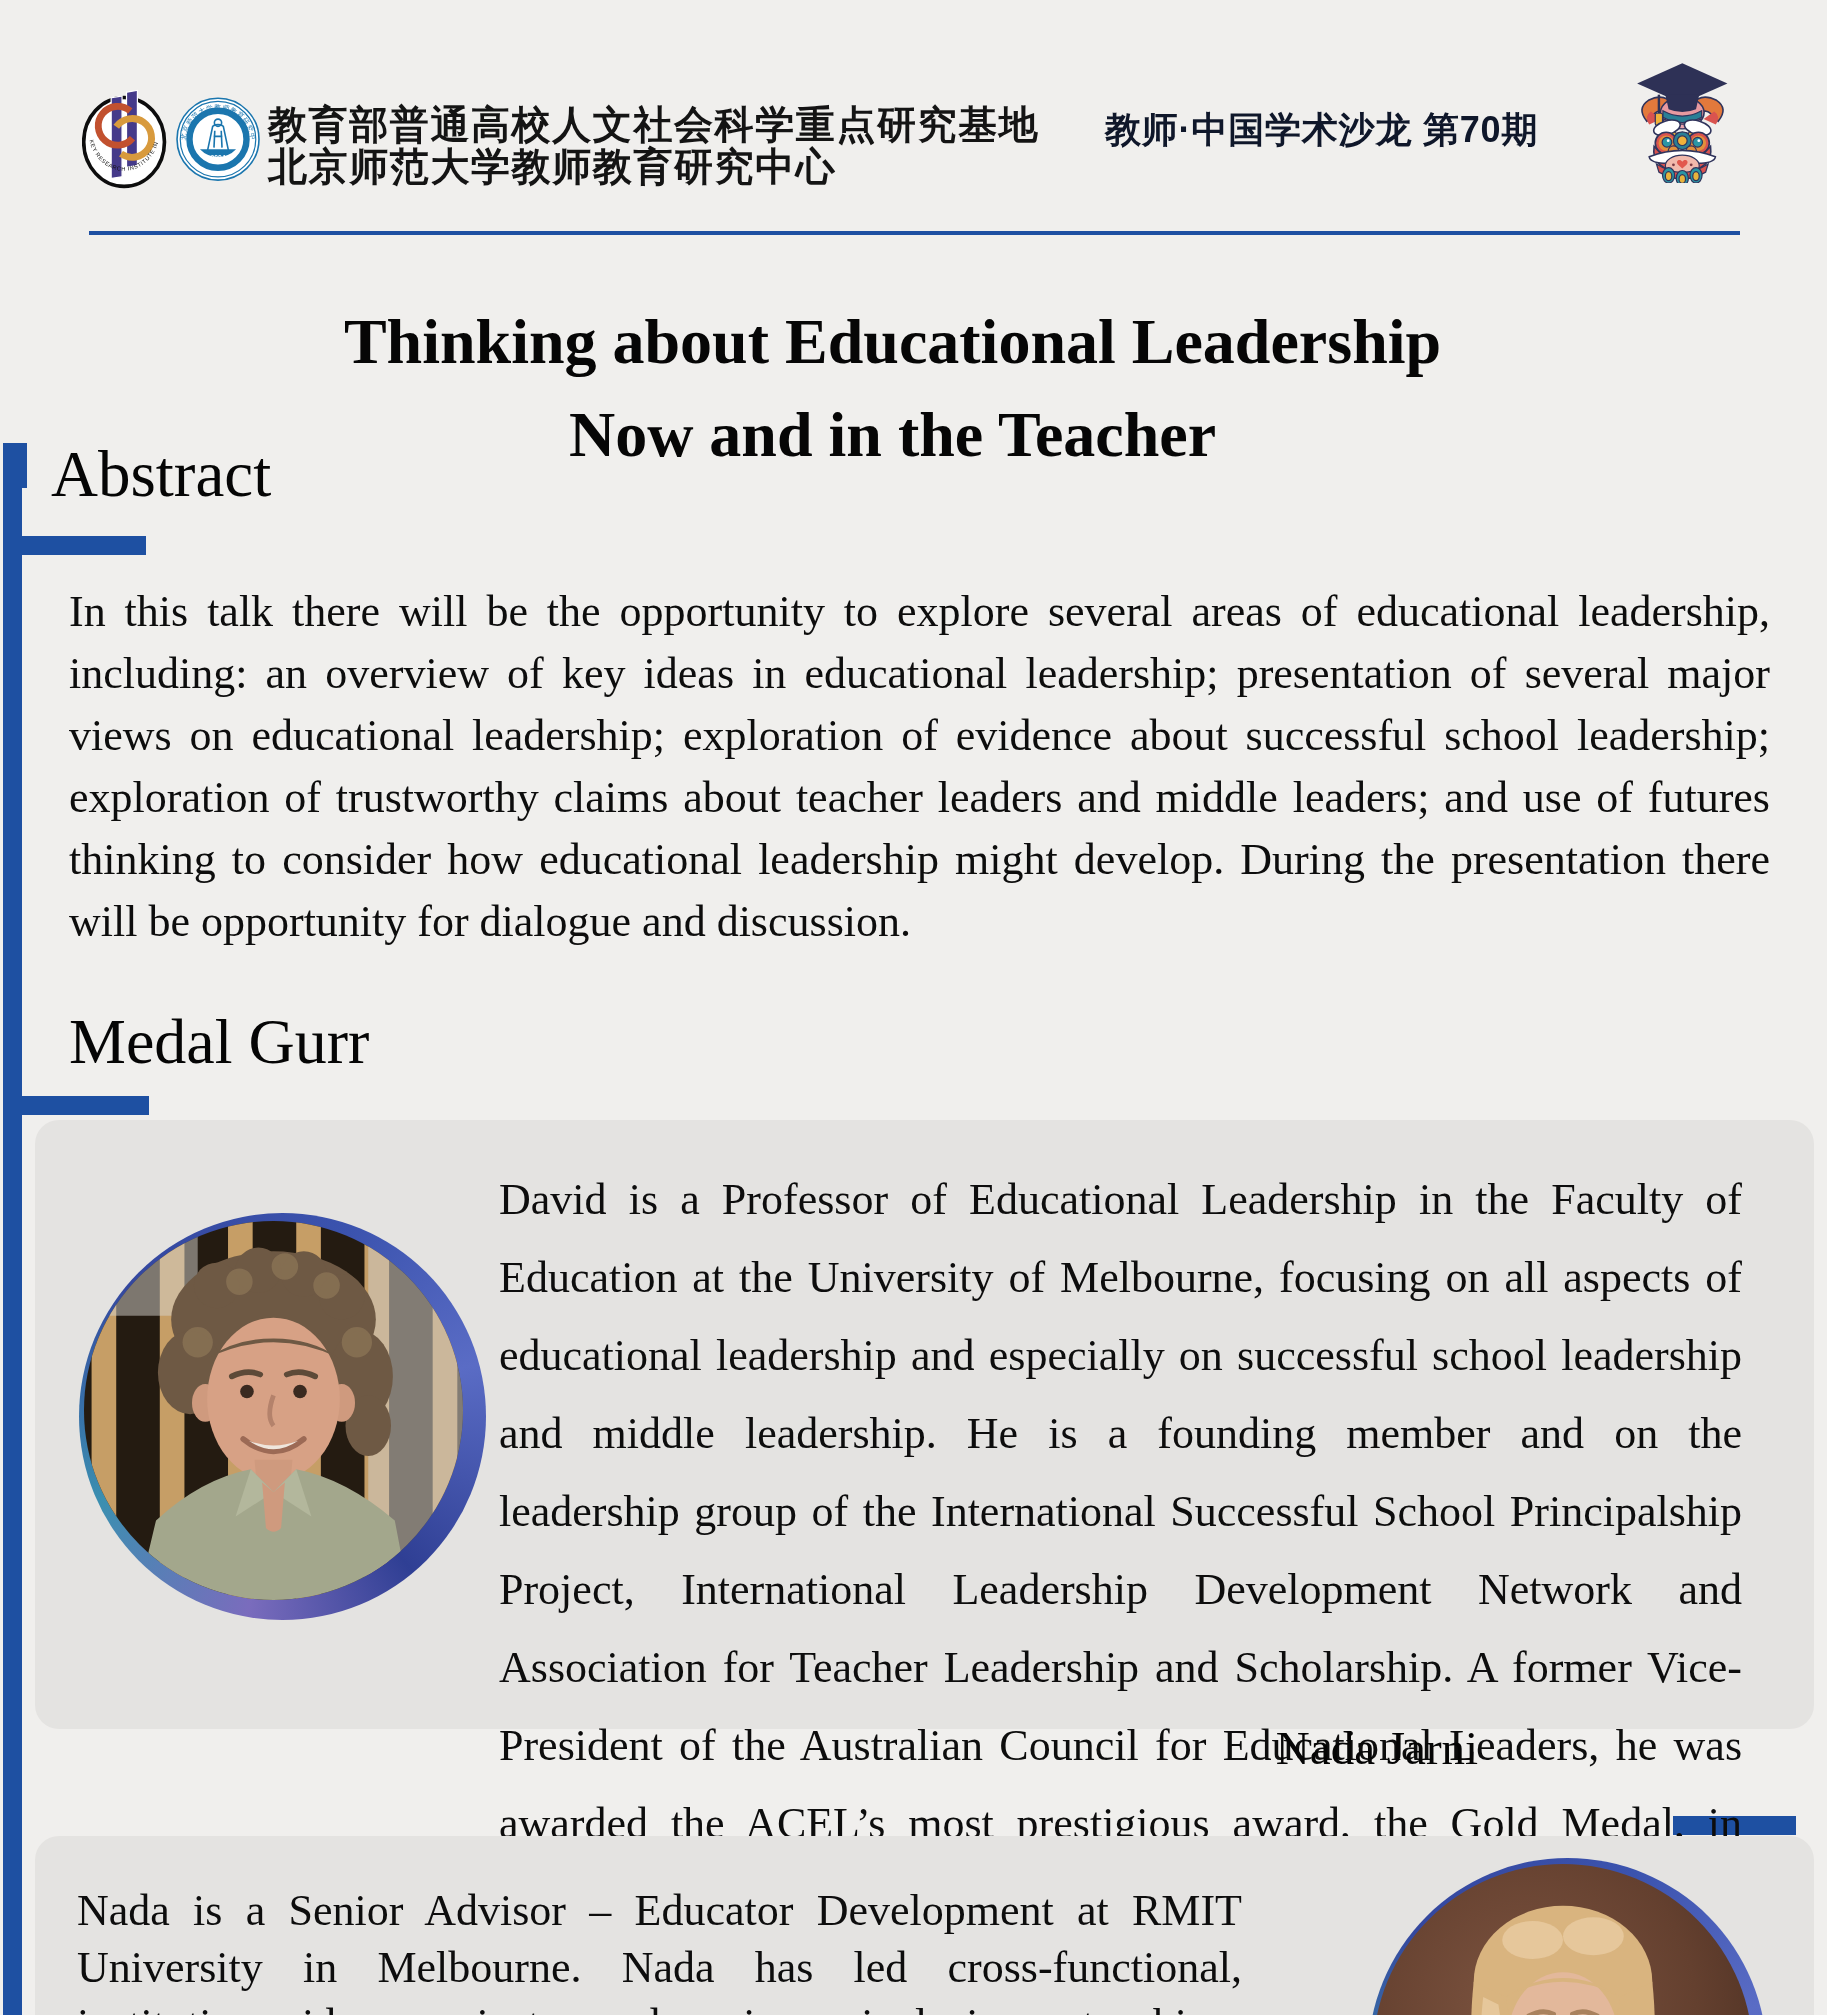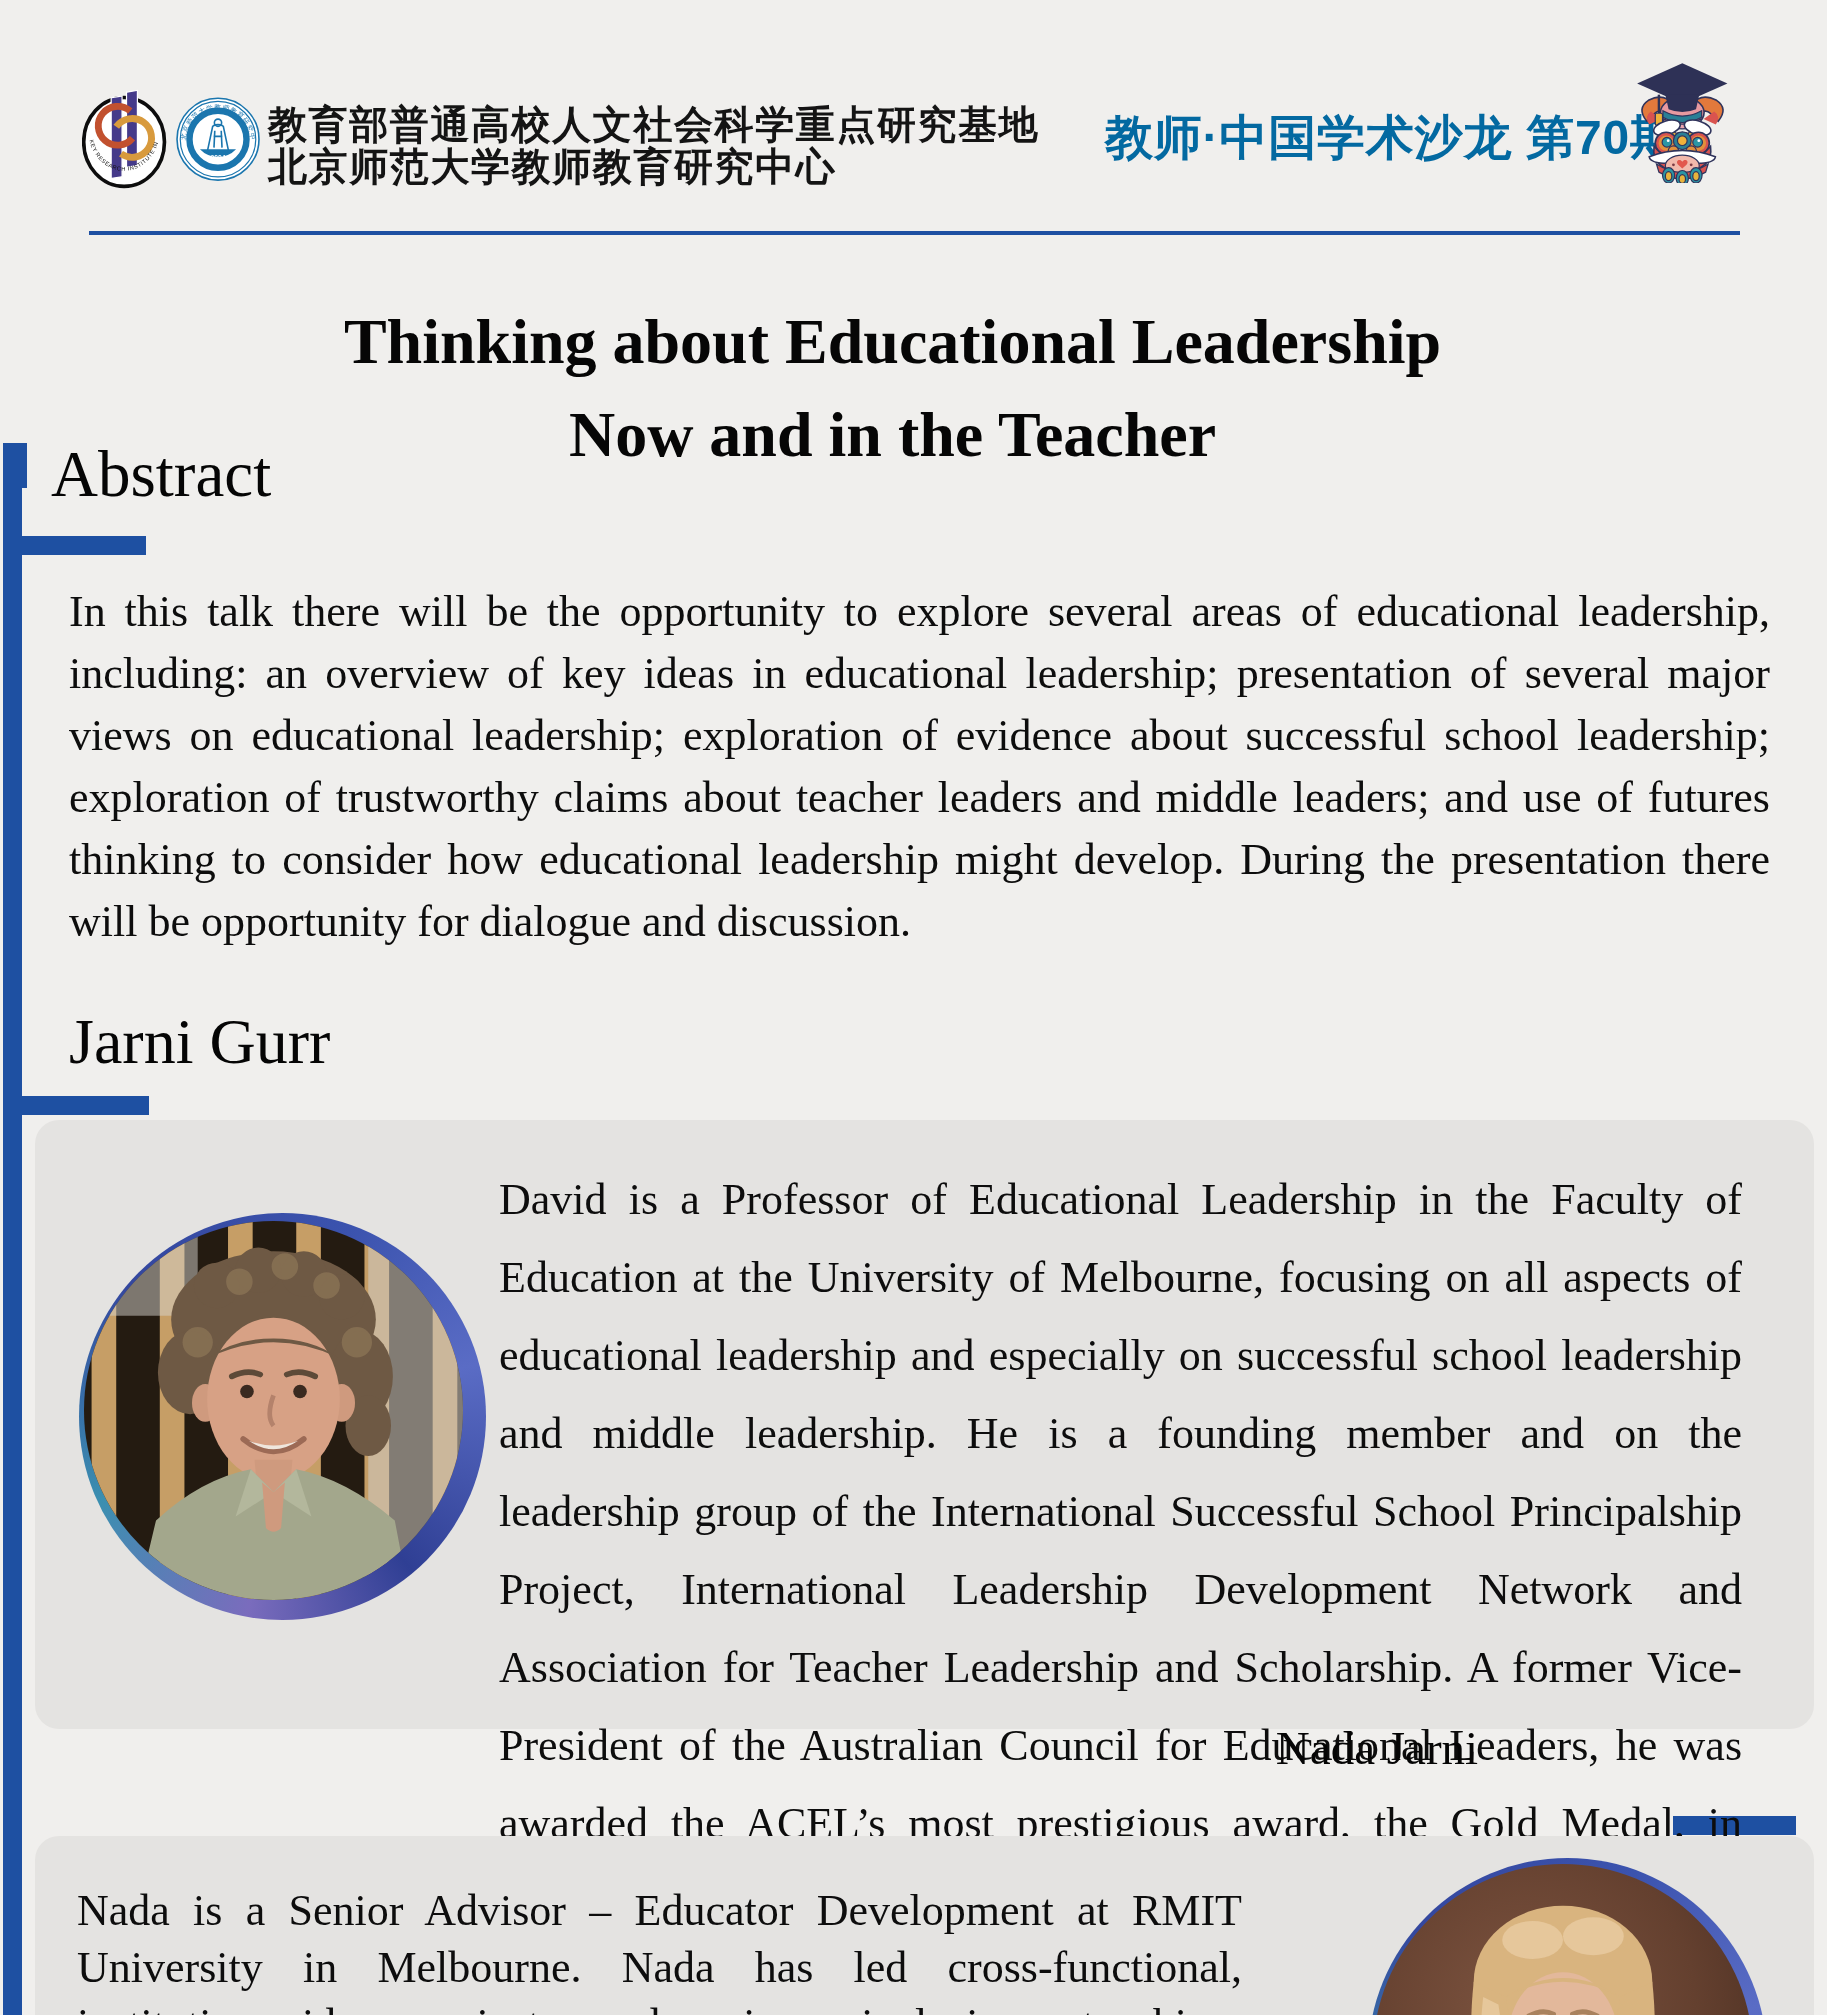--- a/index.html
+++ b/index.html
@@ -7,22 +7,22 @@
   .page {
     position:relative; width:1828px; height:2741px;
     background:#f0efed; overflow:hidden;
     font-family:"Liberation Serif", serif; color:#0b0b0b;
   }
   .abs { position:absolute; }
 
   
   .org-line { left:268px; font-weight:700; font-size:39px; letter-spacing:1.6px;
               font-family:"Liberation Sans", sans-serif; color:#141414; white-space:nowrap;text-align:center; }
-  .series   { left:1105px; top:106px; font-weight:700; font-size:48px; letter-spacing:0.8px;
-              font-family:"Liberation Sans", sans-serif; color:#0369a1; white-space:nowrap; }
+  .series   { left:1105px; top:106px; font-weight:700; font-size:36px; letter-spacing:0.8px;
+              font-family:"Liberation Sans", sans-serif; color:#0f172a; white-space:nowrap; }
   .rule { left:89px; top:231px; width:1651px; height:3.6px; background:#1e50a2; }
 
   
   .title-line { left:0; width:1785px; text-align:center; font-weight:700; font-size:64px;
                 line-height:1; color:#060606;margin-top:39px; }
 
   
   .accent { background:#1e50a2; }
 
   
@@ -161,21 +161,21 @@
 
   <div class="abs accent" style="left:3.2px;top:443px;width:23.4px;height:45px;"></div>
   <div class="abs accent" style="left:3.2px;top:443px;width:18.5px;height:1925px;"></div>
   <div class="abs accent" style="left:22px;top:536px;width:124px;height:19.3px;"></div>
   <div class="abs accent" style="left:22px;top:1096px;width:127px;height:19.3px;"></div>
   <div class="abs accent" style="left:1673px;top:1816px;width:123px;height:19px;"></div>
 
   <div class="abs h-section" style="left:51px;top:442px;">Abstract</div>
   <div class="abs para abstract-body">In this talk there will be the opportunity to explore several areas of educational leadership, including: an overview of key ideas in educational leadership; presentation of several major views on educational leadership; exploration of evidence about successful school leadership; exploration of trustworthy claims about teacher leaders and middle leaders; and use of futures thinking to consider how educational leadership might develop. During the presentation there will be opportunity for dialogue and discussion.</div>
 
-  <div class="abs h-section" style="left:69px;top:1010px;font-size:64px;">Jarni Gurr</div>
+  <div class="abs h-section" style="left:69px;top:1010px;font-size:64px;">Medal Gurr</div>
 
   <div class="abs gbox" style="left:35px;top:1120px;width:1779px;height:609px;"></div>
 
   <div class="abs ring" style="left:79px;top:1213px;width:407px;height:407px;"></div>
 
   <div class="abs photo" style="left:84px;top:1221px;width:379px;height:379px;">
     <svg viewBox="0 0 200 200">
       <rect x="0" y="0" width="200" height="200" fill="#241b11"></rect>
       <g fill="#c69e66">
         <rect x="4" y="0" width="13" height="200"></rect>

